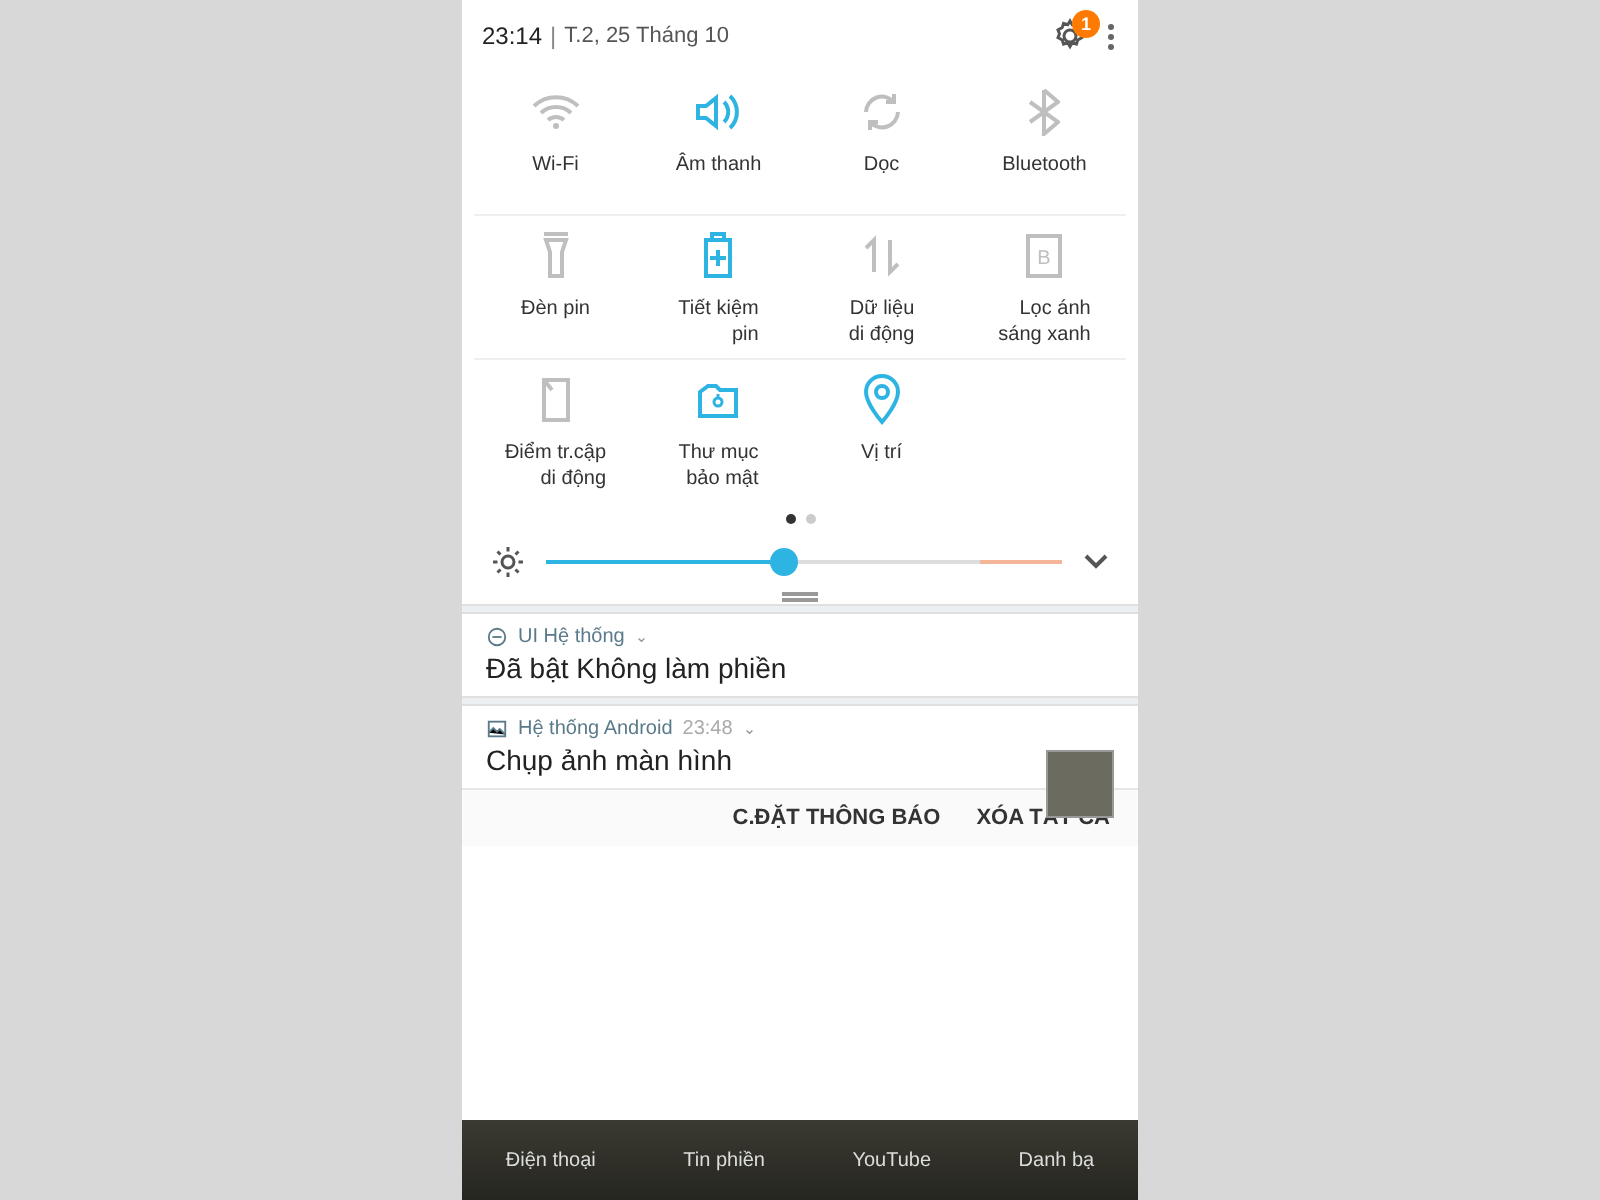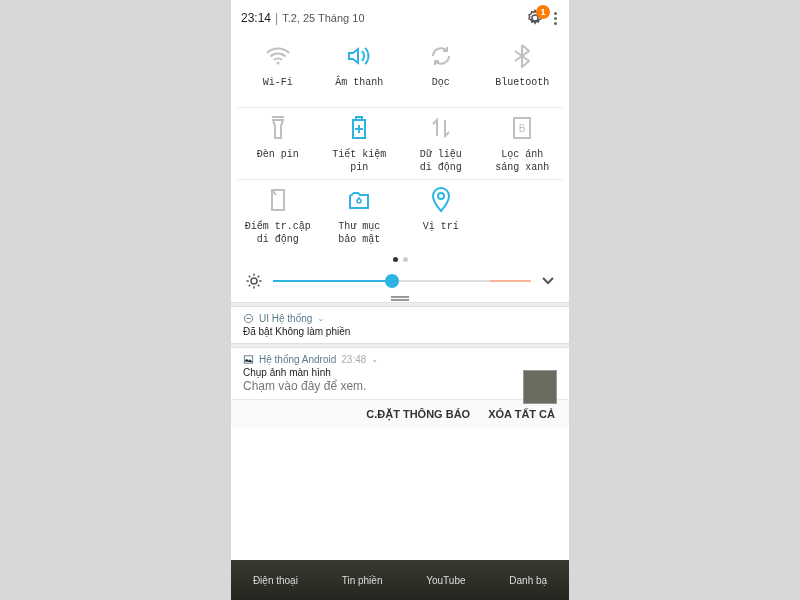--- a/index.html
+++ b/index.html
@@ -13,41 +13,41 @@
 .status-bar .spacer { flex:1; }
 .gear { position:relative; margin-right:8px; }
 .badge { position:absolute; top:-4px; right:-6px; background:#ff7a00; color:#fff; border-radius:50%; width:14px; height:14px; font-size:9px; display:flex; align-items:center; justify-content:center; font-weight:bold; }
 .dots { display:flex; flex-direction:column; gap:2px; padding:2px; }
 .dots span { width:3px; height:3px; background:#666; border-radius:50%; }
 
 .toggles { display:grid; grid-template-columns:repeat(4,1fr); padding:4px 6px 2px; }
 .toggle { display:flex; flex-direction:column; align-items:center; padding:6px 2px 8px; border-bottom:1px solid #eee; }
 .toggle:nth-child(n+9) { border-bottom:none; }
 .t-icon { width:28px; height:28px; display:flex; align-items:center; justify-content:center; margin-bottom:7px; }
-.t-label { font-size:10px; color:#333; text-align:center; line-height:1.25; height:22px; display:flex; align-items:flex-start; justify-content:center;font-family:Liberation Mono, monospace; }
+.t-label { font-size:10px; color:#333; text-align:right; line-height:1.25; height:22px; display:flex; align-items:flex-start; justify-content:center; }
 
 .page-dots { display:flex; justify-content:center; gap:5px; padding:4px 0 2px; }
 .page-dots span { width:5px; height:5px; border-radius:50%; background:#ccc; }
 .page-dots span.active { background:#333; }
 
 .brightness { display:flex; align-items:center; padding:8px 14px 4px; gap:10px; }
 .slider { flex:1; height:2px; background:#ddd; position:relative; }
 .slider-fill { position:absolute; left:0; top:0; height:100%; width:46%; background:#2db4e3; }
 .slider-thumb { position:absolute; left:46%; top:50%; transform:translate(-50%,-50%); width:14px; height:14px; background:#2db4e3; border-radius:50%; }
 .slider-warm { position:absolute; right:0; top:0; width:16%; height:100%; background:#f5b598; }
 
 .handle { display:flex; justify-content:center; padding:2px 0 4px; }
 .handle span { width:18px; height:2px; background:#999; box-shadow:0 3px 0 #999; }
 
 .notif-sep { height:5px; background:#eceff1; border-top:1px solid #e0e0e0; border-bottom:1px solid #e0e0e0; }
 
 .notif { padding:6px 12px 6px; }
 .notif-head { display:flex; align-items:center; gap:5px; font-size:10px; color:#5a7a8a; }
 .notif-head .chev { font-size:8px; color:#999; }
-.notif-title { font-size:10px; color:#222; margin-top:2px; }
+.notif-title { font-size:14px; color:#222; margin-top:2px; }
 .notif-sub { font-size:12px; color:#777; margin-top:1px; }
 .notif2 { position:relative; }
 .thumb { position:absolute; right:12px; top:22px; width:34px; height:34px; background:#6b6b60; border:1px solid #999; }
 
 .actions { display:flex; justify-content:flex-end; gap:18px; padding:8px 14px; font-size:11px; font-weight:bold; color:#333; border-top:1px solid #e8e8e8; background:#fafafa; }
 
 .dock { position:absolute; bottom:0; left:0; right:0; height:40px; background:linear-gradient(#3a3a32,#262620); display:flex; justify-content:space-around; align-items:center; }
 .dock span { font-size:10px; color:#ddd; }
 
 svg { display:block; }
@@ -221,21 +221,20 @@
     <div class="notif-head">
       <svg width="11" height="11" viewBox="0 0 24 24">
           <rect x="3" y="4" width="18" height="16" fill="none" stroke="#5a7a8a" stroke-width="2"></rect>
           <path stroke="#5a7a8a" stroke-width="2" d="M3 16l5-5 4 4 3-3 6 6"></path>
         </svg>
       <span>Hệ thống Android</span>
       <span style="color:#aaa">23:48</span>
       <span class="chev">⌄</span>
     </div>
     <div class="notif-title">Chụp ảnh màn hình</div>
-    <div class="notif-sub">Chạm vào đây để xem.</div>
     <div class="thumb"></div>
   </div>
 
   <div class="actions">
     <span>C.ĐẶT THÔNG BÁO</span>
     <span>XÓA TẤT CẢ</span>
   </div>
 
   <div class="dock">
     <span>Điện thoại</span>

